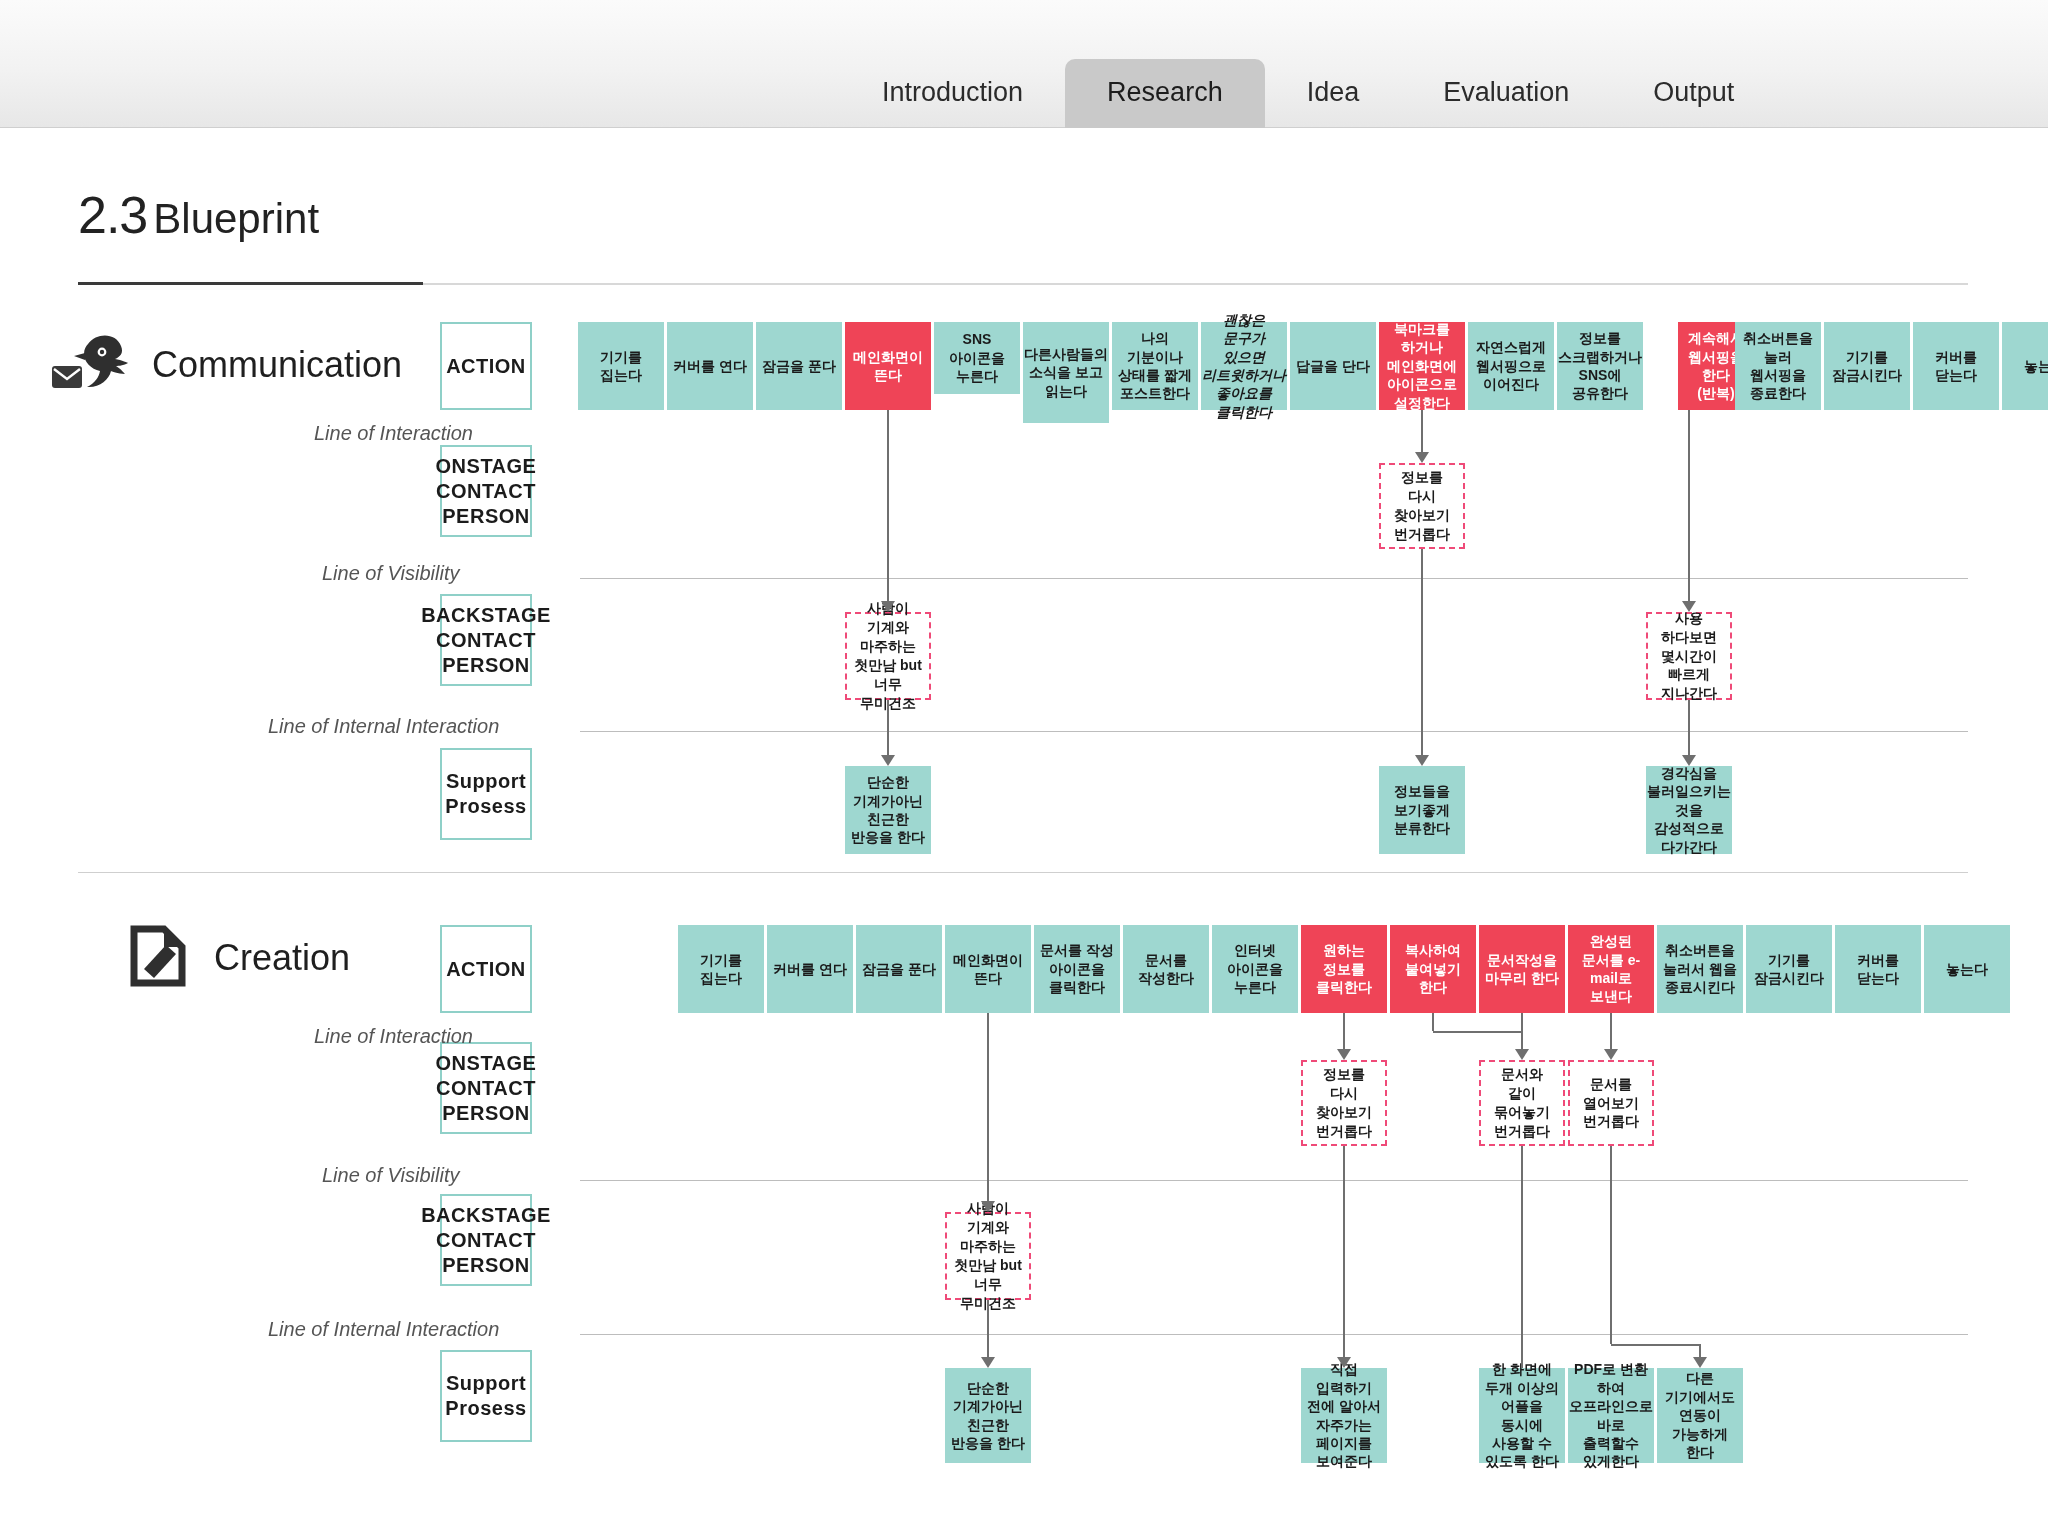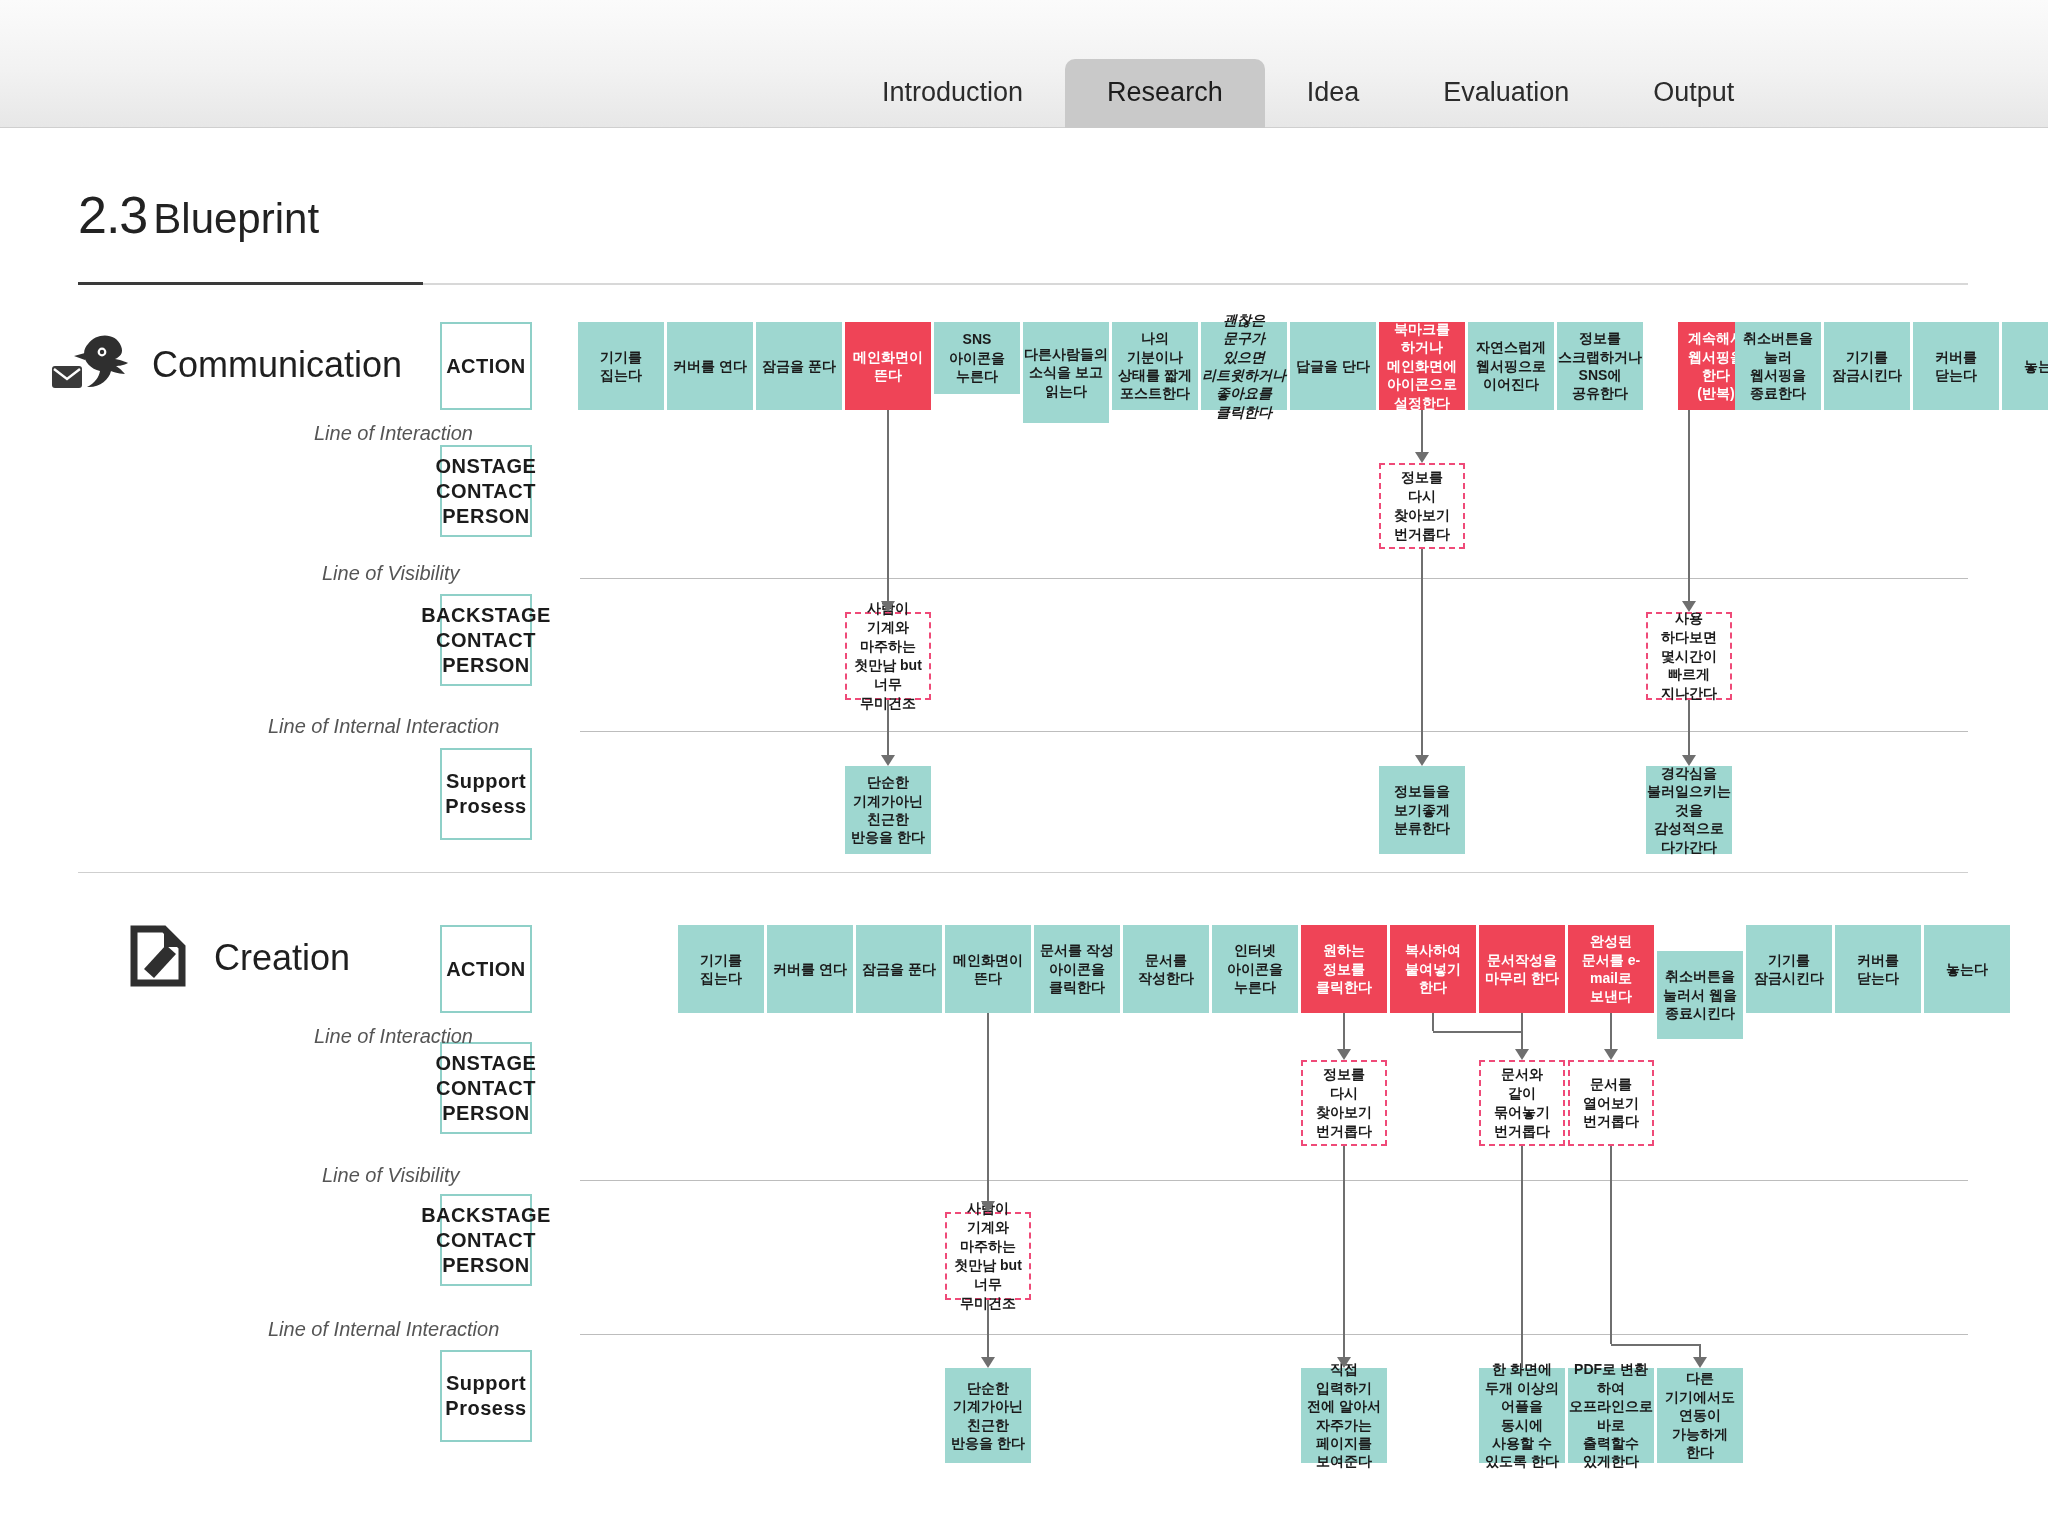--- a/index.html
+++ b/index.html
@@ -226,21 +226,21 @@
     <div class="cell teal" style="left: 767px; top: 925px; width: 86px; height: 88px;">커버를 연다</div>
     <div class="cell teal" style="left: 856px; top: 925px; width: 86px; height: 88px;">잠금을 푼다</div>
     <div class="cell teal" style="left: 945px; top: 925px; width: 86px; height: 88px;">메인화면이 뜬다</div>
     <div class="cell teal" style="left: 1034px; top: 925px; width: 86px; height: 88px;">문서를 작성 아이콘을 클릭한다</div>
     <div class="cell teal" style="left: 1123px; top: 925px; width: 86px; height: 88px;">문서를 작성한다</div>
     <div class="cell teal" style="left: 1212px; top: 925px; width: 86px; height: 88px;">인터넷 아이콘을 누른다</div>
     <div class="cell red" style="left: 1301px; top: 925px; width: 86px; height: 88px;">원하는 정보를 클릭한다</div>
     <div class="cell red" style="left: 1390px; top: 925px; width: 86px; height: 88px;">복사하여 붙여넣기 한다</div>
     <div class="cell red" style="left: 1479px; top: 925px; width: 86px; height: 88px;">문서작성을 마무리 한다</div>
     <div class="cell red" style="left: 1568px; top: 925px; width: 86px; height: 88px;">완성된 문서를 e-mail로 보낸다</div>
-    <div class="cell teal" style="left: 1657px; top: 951px; width: 86px; height: 88px;">취소버튼을 눌러서 웹을 종료시킨다</div>
+    <div class="cell teal" style="left: 1657px; top: 925px; width: 86px; height: 88px;">취소버튼을 눌러서 웹을 종료시킨다</div>
     <div class="cell teal" style="left: 1746px; top: 925px; width: 86px; height: 88px;">기기를 잠금시킨다</div>
     <div class="cell teal" style="left: 1835px; top: 925px; width: 86px; height: 88px;">커버를 닫는다</div>
     <div class="cell teal" style="left: 1924px; top: 925px; width: 86px; height: 88px;">놓는다</div>
     <div class="dashed" style="left: 1301px; top: 1060px; width: 86px; height: 86px;">정보를 다시 찾아보기 번거롭다</div>
     <div class="vline" style="left: 1343px; top: 1013px; width: 2px; height: 36px;"></div>
     <div class="arrow" style="left: 1337px; top: 1049px;"></div>
     <div class="dashed" style="left: 1479px; top: 1060px; width: 86px; height: 86px;">문서와 같이 묶어놓기 번거롭다</div>
     <div class="vline" style="left: 1521px; top: 1013px; width: 2px; height: 36px;"></div>
     <div class="arrow" style="left: 1515px; top: 1049px;"></div>
     <div class="dashed" style="left: 1568px; top: 1060px; width: 86px; height: 86px;">문서를 열어보기 번거롭다</div>

